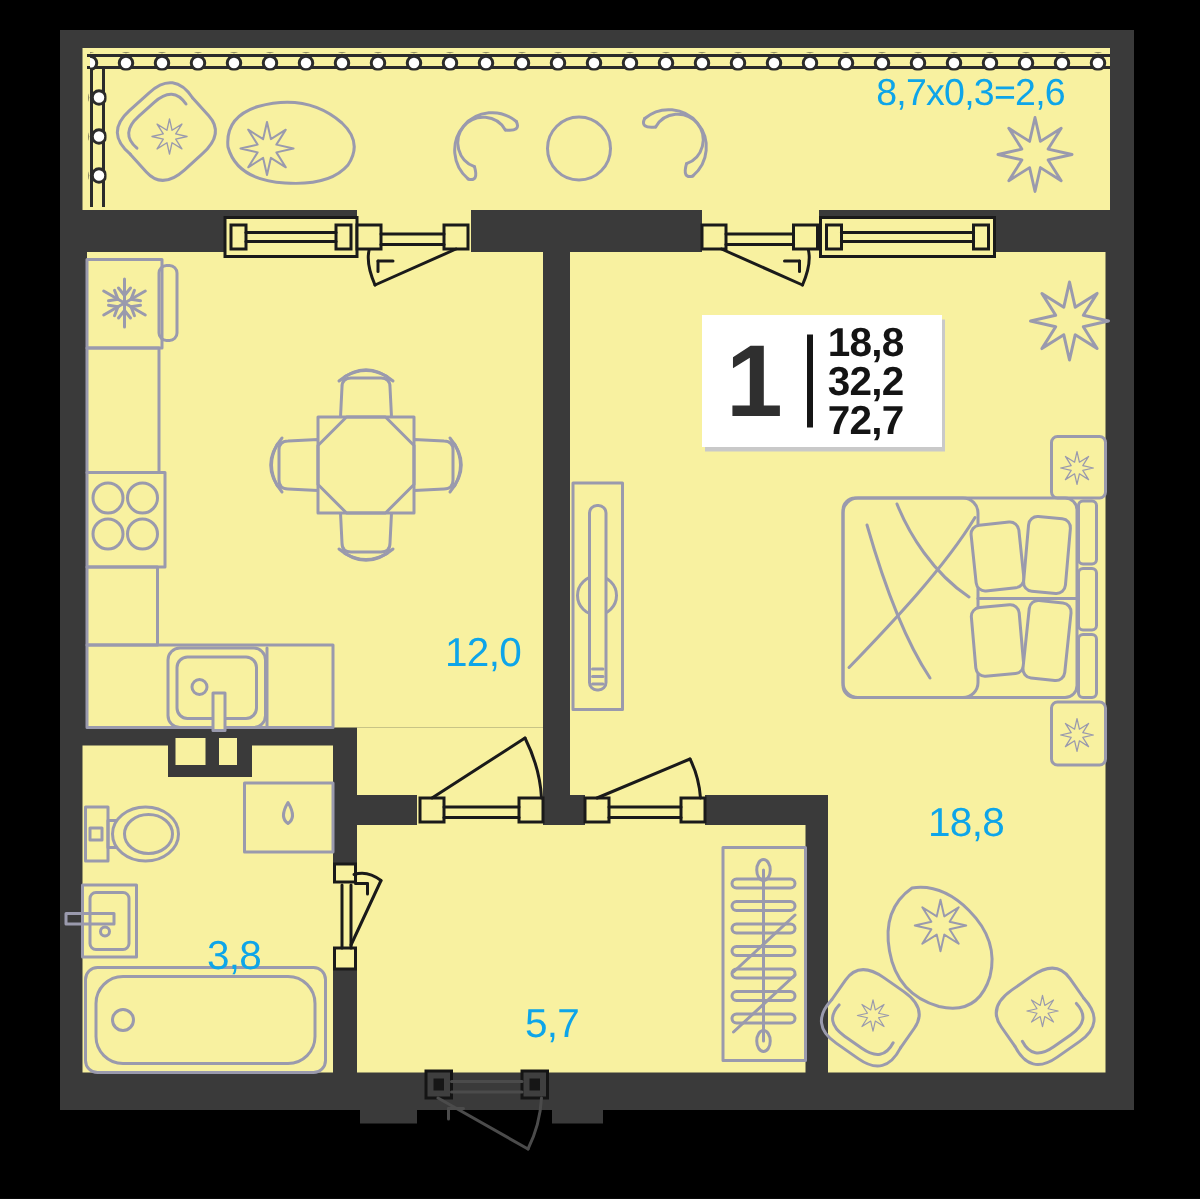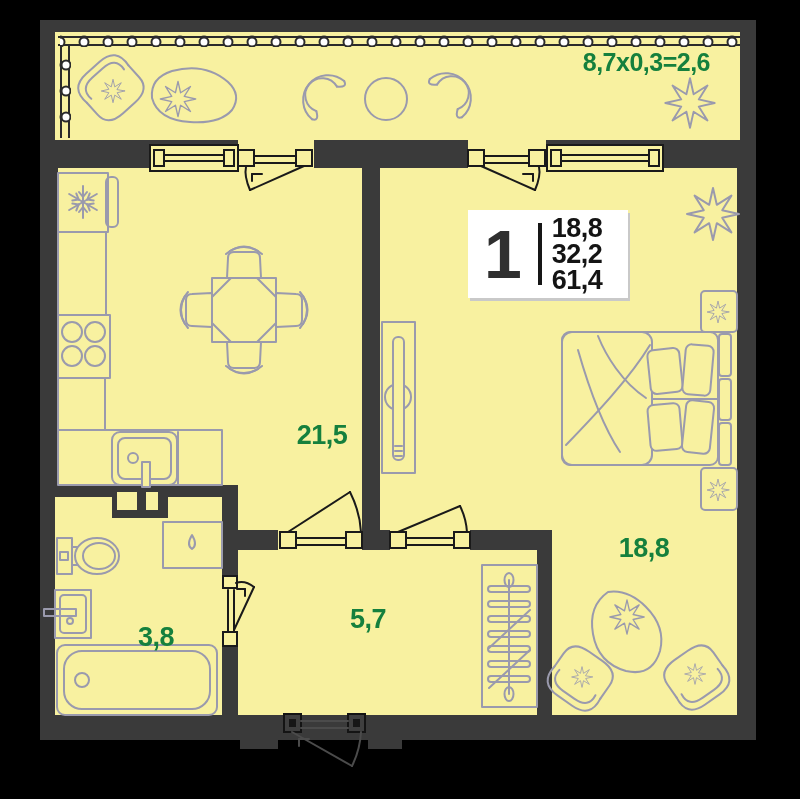--- a/index.html
+++ b/index.html
@@ -7,21 +7,21 @@
          font-family:"Liberation Sans",sans-serif;}
   #plan-svg{position:absolute;left:0;top:0;}
   .wall{fill:#3a3a3a;}
   .floor{fill:#f8f1a0;}
   .f{stroke:#9a9aad;stroke-width:2;fill:none;stroke-linecap:round;stroke-linejoin:round;}
   .ff{stroke:#9a9aad;stroke-width:2;fill:#f8f1a0;stroke-linejoin:round;}
   .d{stroke:#1a1a1a;stroke-width:2;fill:none;stroke-linecap:round;}
   .df{stroke:#1a1a1a;stroke-width:2;fill:#f8f1a0;}
   .rail{stroke:#2b2b2b;stroke-width:2;fill:none;}
   .g1{stroke:#4b4b4b;stroke-width:2;fill:none;stroke-linecap:round;}
-  .lbl{position:absolute;font-weight:bold;color:#15803d;text-align:center;
+  .lbl{position:absolute;font-weight:normal;color:#0ea5e9;text-align:center;
        font-size:27px;letter-spacing:-0.5px;white-space:nowrap;}
   .lbl-balcony{font-size:25px;text-align:right;}
   #info-box{position:absolute;left:468px;top:210px;width:160px;height:88px;
             background:#fff;box-shadow:2px 3px 0 #c9c9c9;display:flex;
             align-items:center;justify-content:flex-start;}
   #info-rooms{font-size:68px;font-weight:bold;color:#2f2f2f;line-height:1;
               margin-left:16px;}
   #info-divider{width:4px;height:62px;background:#161616;margin-left:16px;}
   #info-areas{margin-left:10px;display:flex;flex-direction:column;}
   #info-areas span{font-size:27px;line-height:26px;font-weight:bold;color:#141414;
@@ -311,27 +311,27 @@
     <path class="f" d="M152,98 Q150,78 172,71 Q205,62 228,82 Q242,95 232,110 Q220,124 190,122 Q158,120 152,98 Z"></path>
     <use class="f" href="#star8" transform="translate(178,99) scale(0.68)"></use>
     <use class="f" href="#cchair" transform="translate(322,95) rotate(40)"></use>
     <circle class="f" cx="386" cy="99" r="21"></circle>
     <use class="f" href="#cchair" transform="translate(452,93) rotate(140)"></use>
     <use class="f" href="#star8" transform="translate(690,103) scale(0.95)"></use>
   </g>
 </svg>
 
 <div class="lbl lbl-balcony" style="left:500px;top:48px;width:210px;">8,7x0,3=2,6</div>
-<div class="lbl" style="left:290px;top:420px;width:64px;">21,5</div>
+<div class="lbl" style="left:290px;top:420px;width:64px;">12,0</div>
 <div class="lbl" style="left:609px;top:533px;width:70px;">18,8</div>
 <div class="lbl" style="left:126px;top:622px;width:60px;">3,8</div>
-<div class="lbl" style="left:338px;top:604px;width:60px;">5,7</div>
+<div class="lbl" style="left:338px;top:667px;width:60px;">5,7</div>
 
 <div id="info-box">
   <span id="info-rooms">1</span>
   <div id="info-divider"></div>
   <div id="info-areas">
     <span>18,8</span>
     <span>32,2</span>
-    <span>61,4</span>
+    <span>72,7</span>
   </div>
 </div>
 </div>
 
 </body></html>

